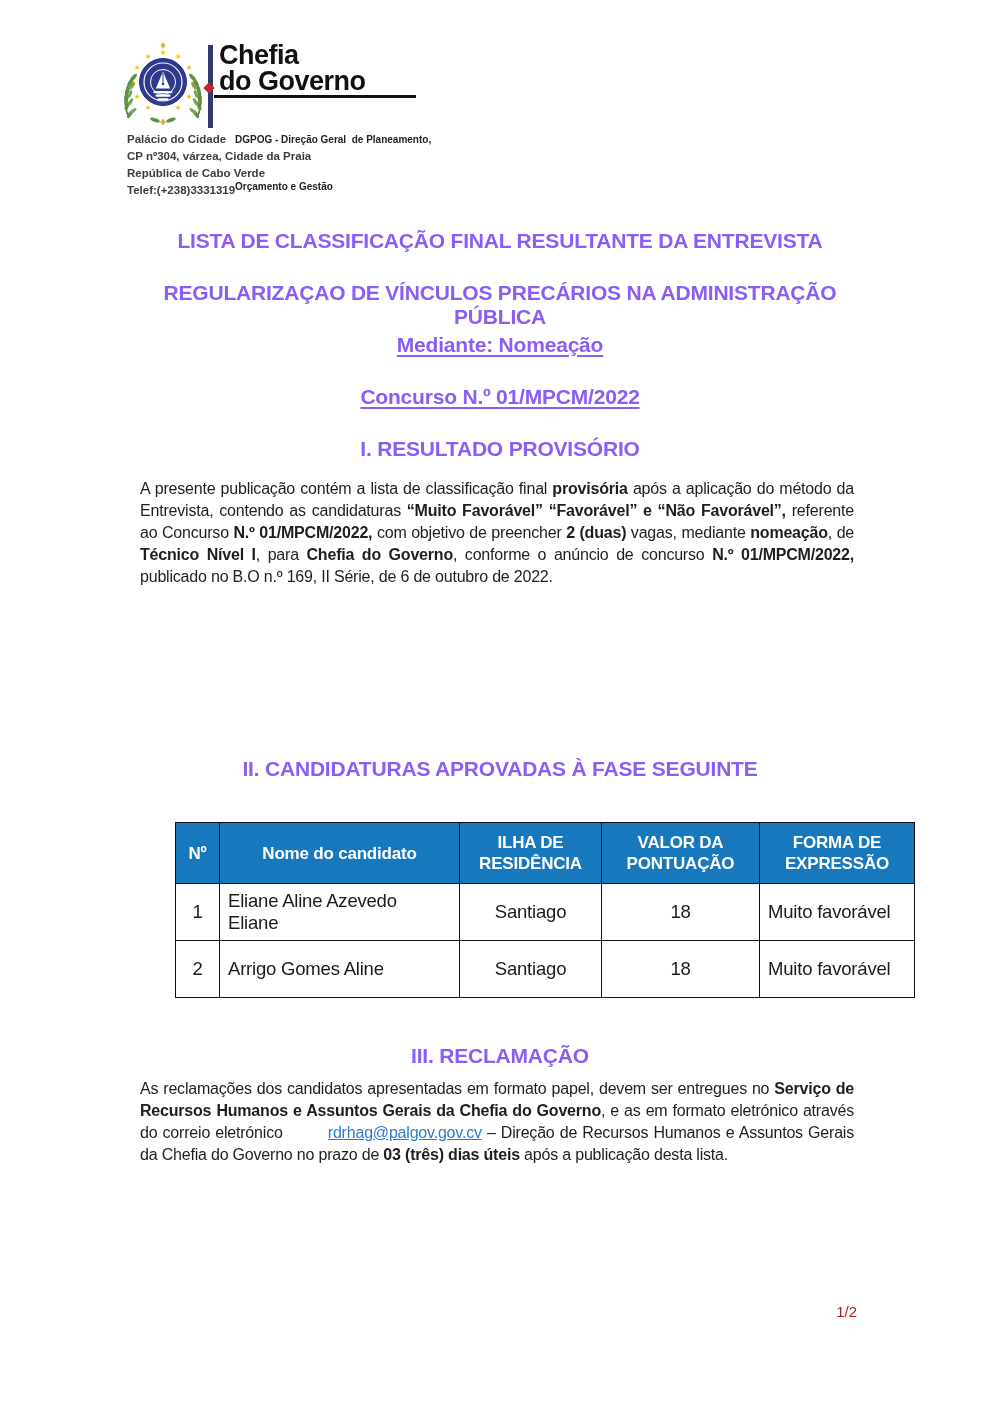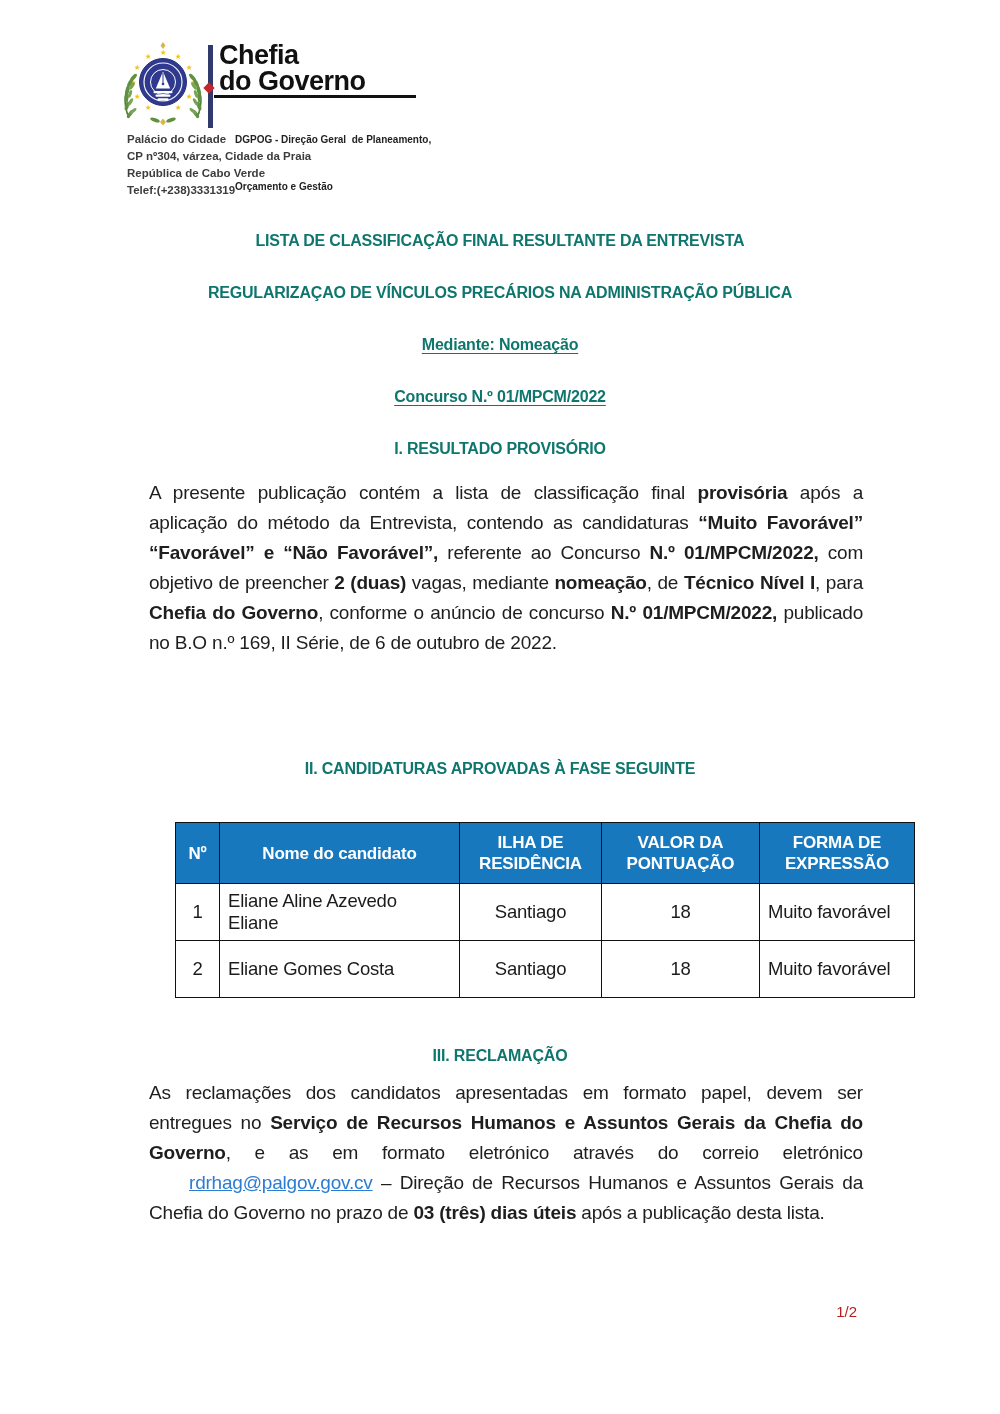--- a/index.html
+++ b/index.html
@@ -9,23 +9,23 @@
   }
   
   .emblem{position:absolute;left:117px;top:42px;}
   .sep-bar{position:absolute;left:208px;top:45px;width:5px;height:83px;background:#303a6d;}
   .sep-diamond{position:absolute;left:205px;top:84px;width:8px;height:8px;background:#c1272d;transform:rotate(45deg);}
   .org-name{position:absolute;left:219px;top:42px;font-size:27px;font-weight:bold;line-height:26px;letter-spacing:-0.5px;color:#111;}
   .org-underline{position:absolute;left:214px;top:95px;width:202px;height:3px;background:#111;}
   .org-dept{position:absolute;left:235px;top:101px;font-size:10px;font-weight:bold;line-height:15.5px;color:#222;white-space:pre-wrap;}
   .address{position:absolute;left:127px;top:131px;font-size:11.5px;font-weight:bold;line-height:17px;color:#3c3c3c;}
   
-  .heading{position:absolute;left:143px;width:714px;text-align:center;font-weight:bold;font-size:16px;line-height:24px;letter-spacing:-0.2px;color:#0f766e;}
+  .heading{position:absolute;left:143px;width:714px;text-align:center;font-weight:bold;font-size:21px;line-height:24px;letter-spacing:-0.2px;color:#8b5cf6;}
   .underlined{text-decoration:underline;text-underline-offset:3px;}
-  .para{position:absolute;left:149px;width:714px;font-size:19px;line-height:30px;text-align:justify;color:#1e1e1e;letter-spacing:-0.2px;}
+  .para{position:absolute;left:140px;width:714px;font-size:16px;line-height:22px;text-align:justify;color:#1e1e1e;letter-spacing:-0.2px;}
   .para .b{font-weight:bold;}
   .para a.link{color:#2b7cd3;text-decoration:underline;cursor:pointer;margin-left:40px;}
   
   table.results{position:absolute;left:143px;top:822px;width:739px;border-collapse:collapse;table-layout:fixed;margin-left:32px;}
   table.results th{
     background:#1878be;color:#ffffff;font-weight:bold;font-size:17px;line-height:21px;
     text-align:center;vertical-align:middle;border:1.6px solid #111;height:56px;padding:2px 4px;letter-spacing:-0.2px;
   }
   table.results td{
     border:1.6px solid #111;font-size:18.5px;color:#1b1b1b;height:52px;
@@ -153,21 +153,21 @@
     <tbody>
       <tr>
         <td class="c">1</td>
         <td class="vtop">Eliane Aline Azevedo Eliane</td>
         <td class="c">Santiago</td>
         <td class="c">18</td>
         <td>Muito favorável</td>
       </tr>
       <tr>
         <td class="c">2</td>
-        <td>Eliane Gomes Costa</td>
+        <td>Arrigo Gomes Aline</td>
         <td class="c">Santiago</td>
         <td class="c">18</td>
         <td>Muito favorável</td>
       </tr>
     </tbody>
   </table>
 
   <div class="heading" style="top:1044px">III. RECLAMAÇÃO</div>
   <div class="para" style="top:1078px"><span>As reclamações dos candidatos apresentadas em formato papel, devem ser entregues no </span><span class="b">Serviço de Recursos Humanos e Assuntos Gerais da  Chefia do Governo</span><span>, e as em formato eletrónico através do correio eletrónico </span><a class="link">rdrhag@palgov.gov.cv</a><span> – Direção de Recursos Humanos e Assuntos Gerais da Chefia do Governo no prazo de </span><span class="b">03 (três) dias úteis</span><span> após a publicação desta lista.</span></div>
 

